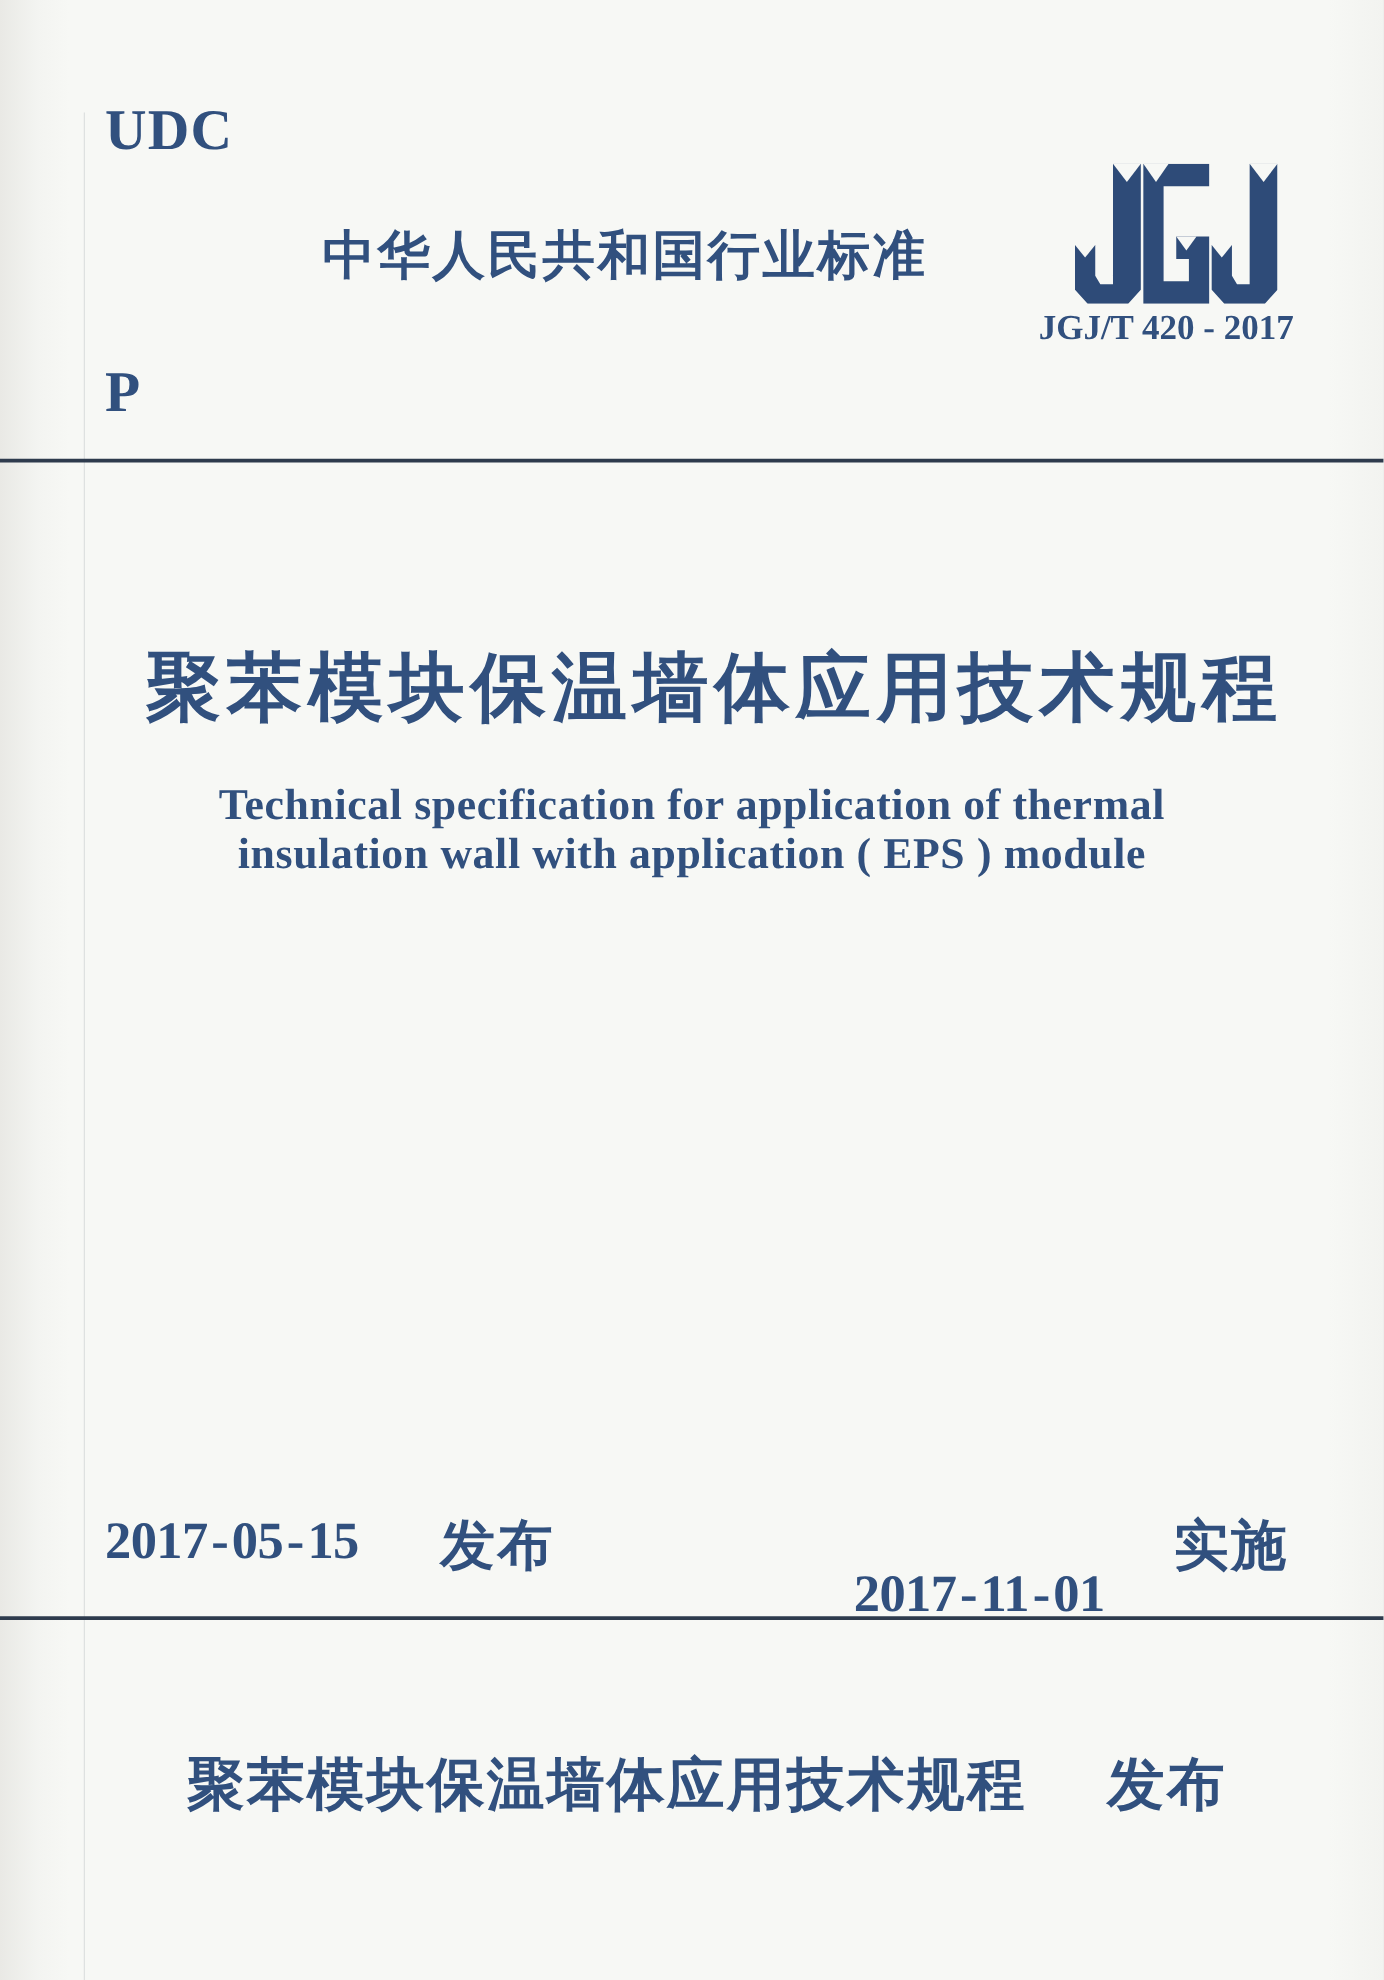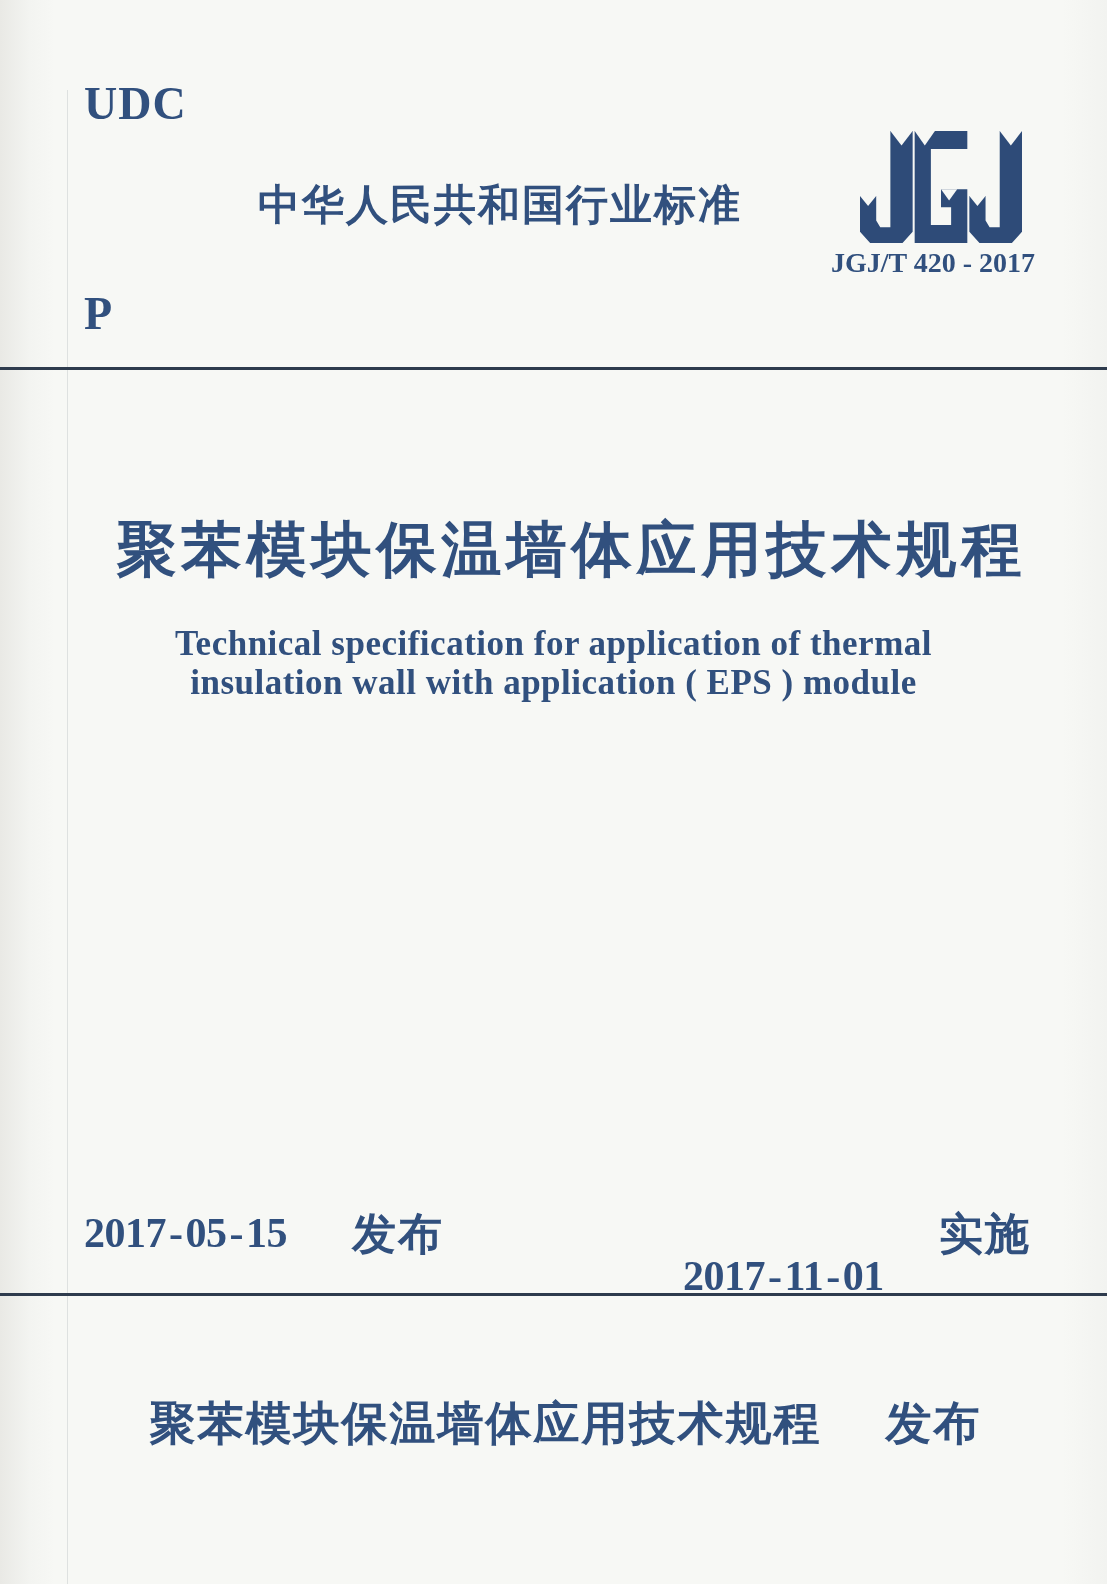--- a/index.html
+++ b/index.html
@@ -14,21 +14,21 @@
     position: relative;
     width: 1107px;
     height: 1584px;
     margin: 0 auto;
     background:
       linear-gradient(90deg, #e9e9e5 0px, #f3f4f1 30px, var(--background) 55px, var(--background) 96%, #f2f3f0 100%);
     overflow: hidden;
     color: var(--ink);
   }
   .serif { font-family: "Liberation Serif", "DejaVu Serif", serif; }
-  .sans  { font-family: Liberation Mono, monospace; }
+  .sans  { font-family: Liberation Sans, sans-serif; }
   .abs { position:absolute; line-height:1; white-space:nowrap;text-align:right; }
   .crease {
     position:absolute; left:67px; top:90px; bottom:0; width:1px;
     background: rgba(110,120,135,0.18);
   }
   .udc {
     left:84px; top:81px; font-size:46px; font-weight:bold; letter-spacing:1px;
   }
   .header-title {
     left:0; top:184px; width:1000px; text-align:center;

